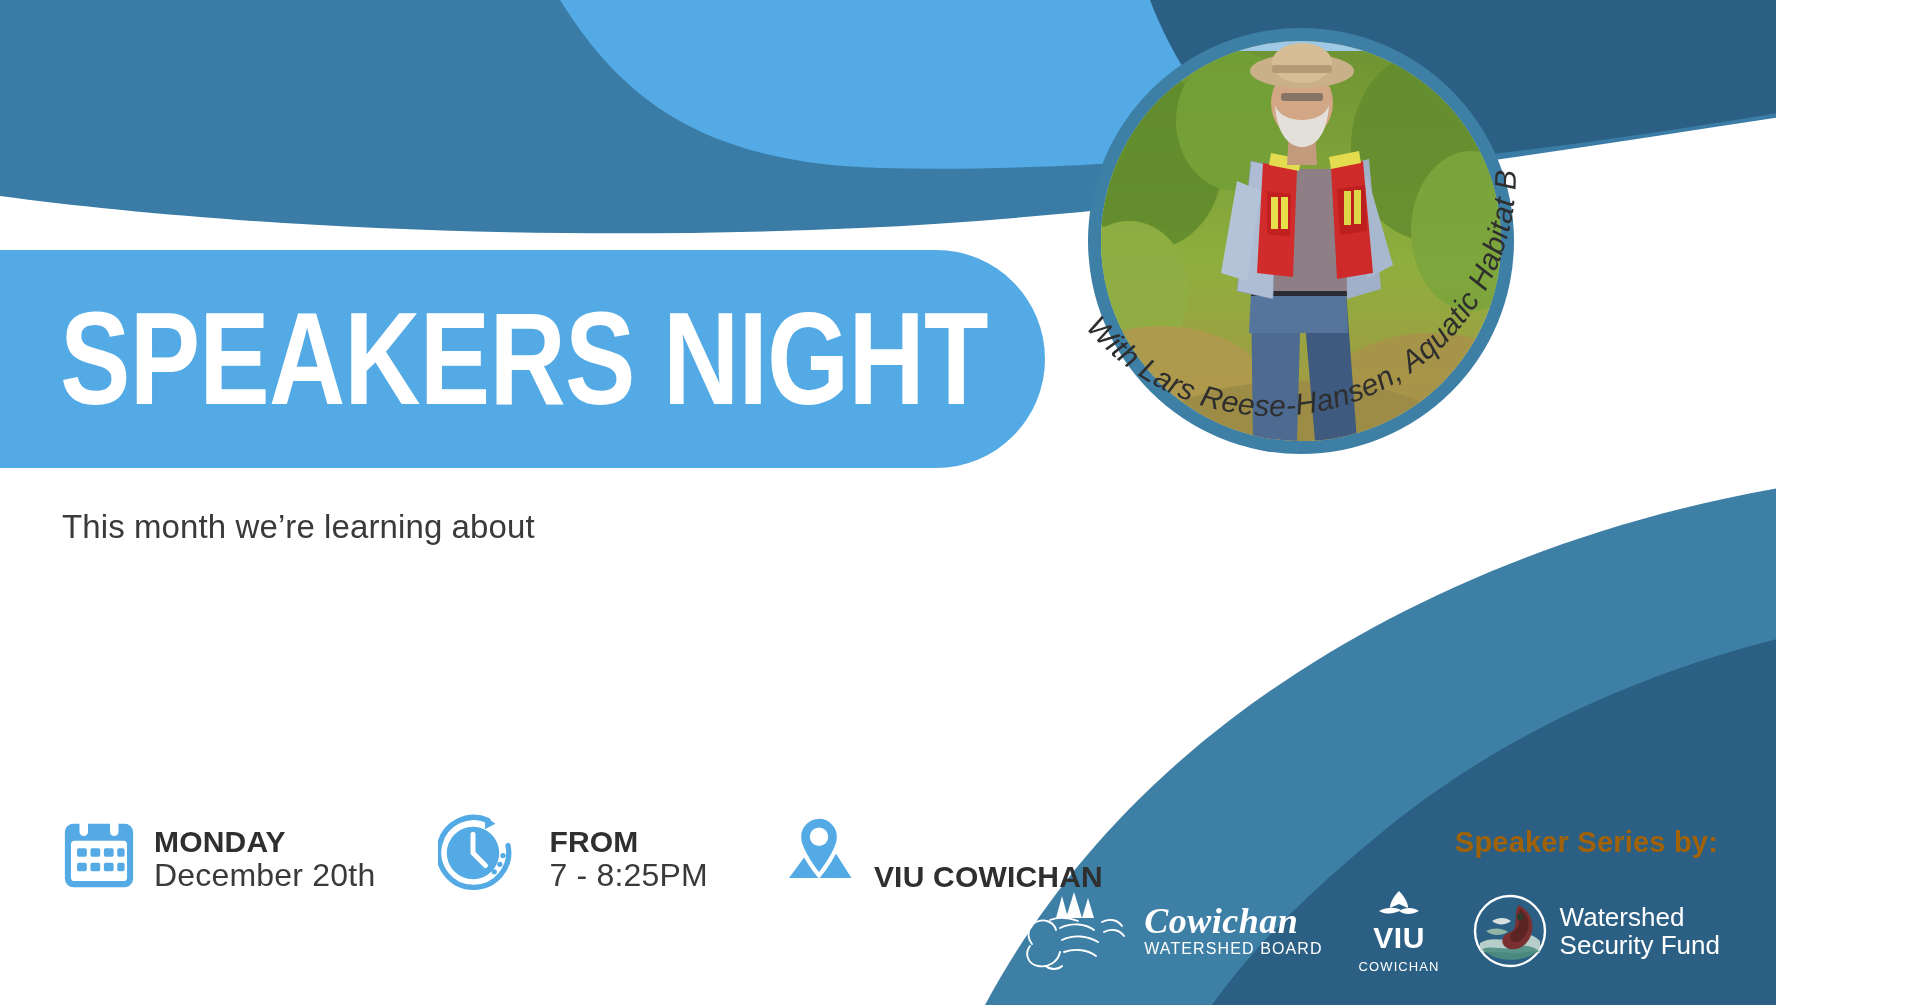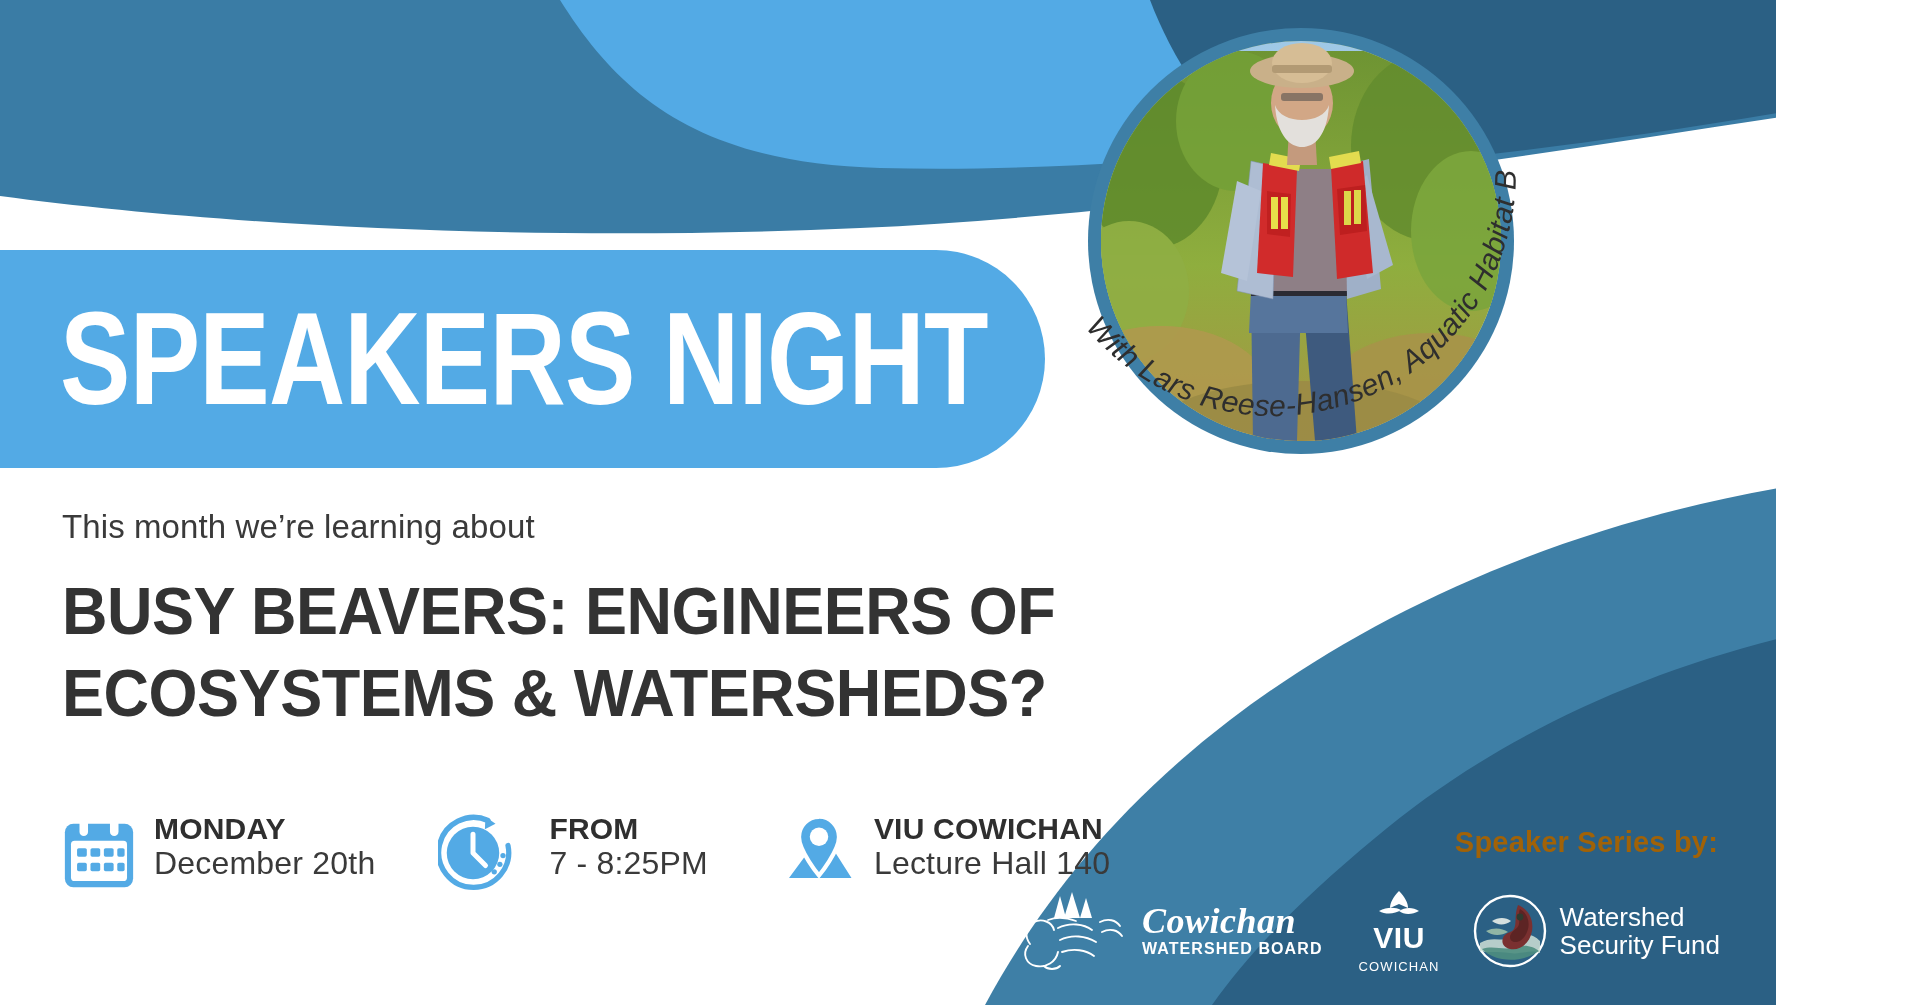--- a/index.html
+++ b/index.html
@@ -86,21 +86,21 @@
   
   .details {
     position: absolute;
     left: 58px;
     top: 812px;
     display: flex;
     align-items: flex-start;
   }
   .detail-item {
     display: flex;
-    align-items: flex-start;
+    align-items: flex-end;
   }
   .detail-icon {
     flex: 0 0 auto;
     width: 82px;
     height: 82px;
     display: flex;
     align-items: center;
     justify-content: center;
   }
   .detail-text {
@@ -202,21 +202,21 @@
     font-style: italic;
     font-weight: 700;
     font-size: 36px;
     line-height: 0.95;
     letter-spacing: 0.5px;
   }
   .cwb-sub {
     display: block;
     color: #ffffff;
     font-size: 16px;
-    font-weight: 700;
+    font-weight: 400;
     letter-spacing: 1.1px;
     margin-top: 2px;
   }
   .viu-word {
     display: block;
     color: #ffffff;
     font-size: 30px;
     font-weight: 700;
     letter-spacing: 0.6px;
     text-align: center;
@@ -269,24 +269,20 @@
              C1300,900 1248,954 1212,1005
              L1920,1005 Z" fill="#2B6084"></path>
   </svg>
 
   <div class="title-banner">
     <div class="title-banner-text">SPEAKERS NIGHT</div>
   </div>
 
   <div class="eyebrow">This month we’re learning about</div>
 
-  <div class="headline">
-    <span class="headline-line">BUSY BEAVERS: ENGINEERS OF</span>
-    <span class="headline-line">ECOSYSTEMS &amp; WATERSHEDS?</span>
-  </div>
 
   <div class="details">
 
     <div class="detail-item">
       <div class="detail-icon">
         <svg width="78" height="78" viewBox="0 0 64 64">
           <rect x="4" y="8" width="56" height="52" rx="7" fill="#53AAE5"></rect>
           <rect x="9" y="22" width="46" height="33" rx="3" fill="#ffffff"></rect>
           <rect x="16" y="2" width="7" height="16" rx="3.5" fill="#ffffff"></rect>
           <rect x="41" y="2" width="7" height="16" rx="3.5" fill="#ffffff"></rect>
@@ -329,21 +325,20 @@
     <div class="detail-item gap-place">
       <div class="detail-icon">
         <svg width="80" height="80" viewBox="0 0 64 64">
           <path d="M8 52 L22 33 L33 47 L44 30 L58 52 Z" fill="#53AAE5"></path>
           <path d="M32 3 C23 3 16 10.2 16 19.2 C16 30.5 32 50 32 50 C32 50 48 30.5 48 19.2 C48 10.2 41 3 32 3 Z" fill="#53AAE5" stroke="#ffffff" stroke-width="3.4"></path>
           <circle cx="32" cy="19" r="7.4" fill="#ffffff"></circle>
         </svg>
       </div>
       <div class="detail-text">
         <span class="detail-label">VIU COWICHAN</span>
-        <span class="detail-value">Lecture Hall 140</span>
       </div>
     </div>
   </div>
 
   <div class="photo-wrap">
     <div class="photo-ring"></div>
     <div class="photo-inner">
       <svg class="photo-svg" width="400" height="400" viewBox="0 0 400 400">
         <defs>
           <linearGradient id="sky" x1="0" y1="0" x2="0" y2="1">

